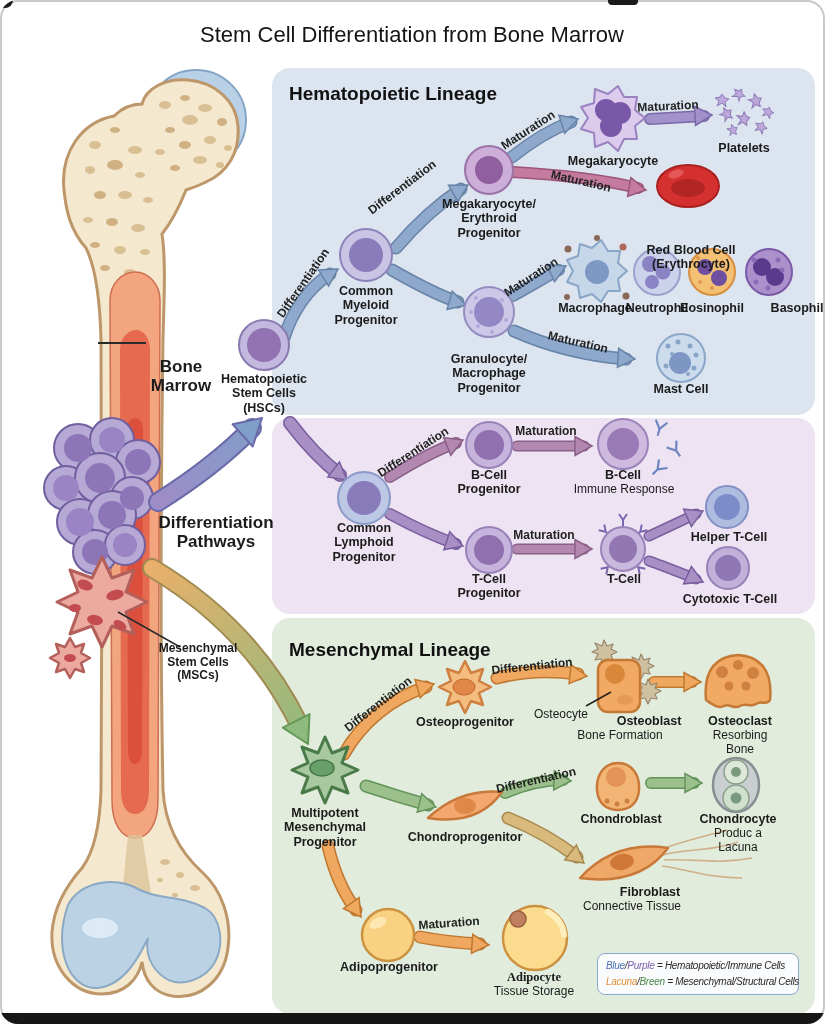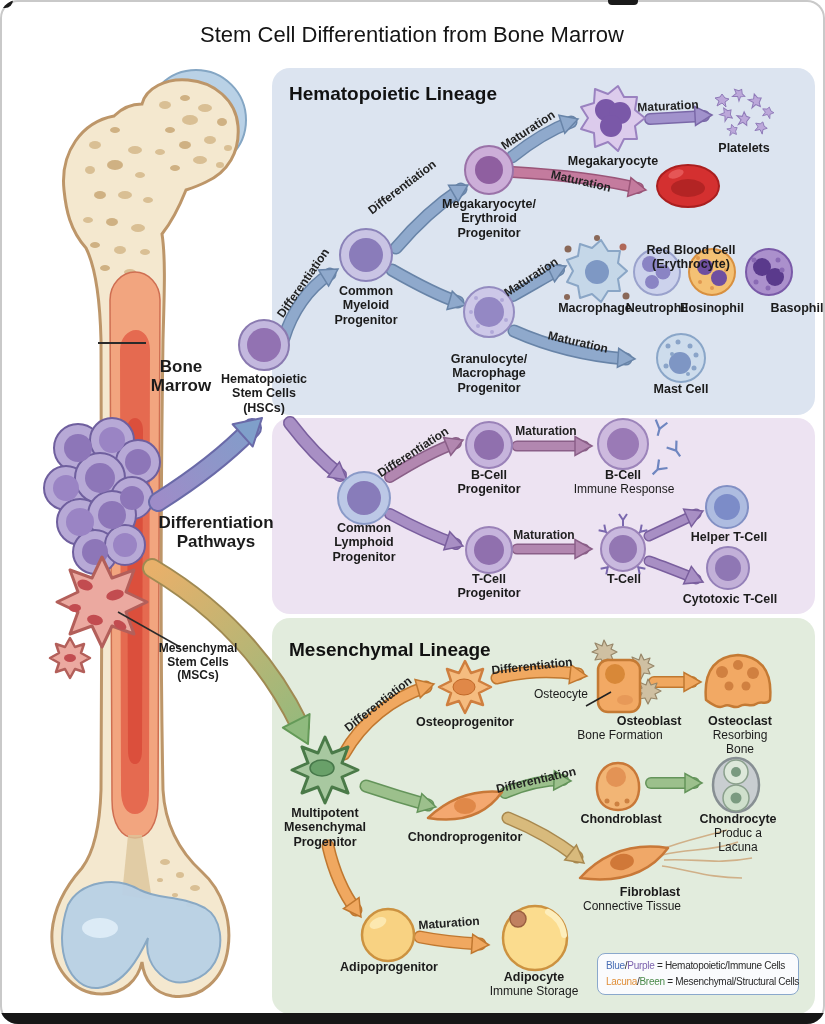--- a/index.html
+++ b/index.html
@@ -14,21 +14,21 @@
   .r12{font-size:12px;font-weight:normal;}
   .big{font-size:17px;font-weight:bold;}
   .hdr{position:absolute;transform:none;font-size:19px;font-weight:bold;color:#111;
        font-family:"Liberation Sans",sans-serif;white-space:nowrap;}
   .alb{position:absolute;font-size:12px;font-weight:600;color:#222;white-space:nowrap;
        font-family:"Liberation Sans",sans-serif;}
   .title{font-size:22px;font-weight:400;color:#141414;white-space:nowrap;}
   .legend{position:absolute;left:597px;top:953px;width:202px;height:42px;
           background:#fafbfd;border:1.5px solid #8aa8cc;border-radius:8px;
           display:flex;flex-direction:column;justify-content:center;padding-left:8px;
-          box-sizing:border-box;}
+          box-sizing:border-box;font-style:italic;}
   .lg-line{font-size:10px;letter-spacing:-0.3px;color:#2a2a2a;line-height:16px;white-space:nowrap;}
   .lg-blue{color:#4a6fb5;}  .lg-purple{color:#7d63ae;}
   .lg-orange{color:#e0903a;} .lg-green{color:#4a8a4a;}
   .botbar{position:absolute;left:0;bottom:0;width:100%;height:11px;background:#161616;}
   .mark{position:absolute;background:#1a1a1a;}
 </style>
 </head>
 <body>
 
 <div class="page">
@@ -513,34 +513,34 @@
 <div class="lbl b12" style="left:489px;top:572px;">T-Cell
 Progenitor</div>
 <div class="lbl b12" style="left:624px;top:572px;">T-Cell</div>
 <div class="lbl b12" style="left:729px;top:530px;">Helper T-Cell</div>
 <div class="lbl b12" style="left:730px;top:592px;">Cytotoxic T-Cell</div>
 
 <div class="lbl b12" style="left:325px;top:806px;">Multipotent
 Mesenchymal
 Progenitor</div>
 <div class="lbl b12" style="left:465px;top:715px;">Osteoprogenitor</div>
-<div class="lbl r12" style="left:561px;top:688px;">Osteocyte</div>
+<div class="lbl r12" style="left:561px;top:708px;">Osteocyte</div>
 <div class="lbl b12" style="left:620px;top:714px;margin-left:29px;">Osteoblast</div>
 <div class="lbl r12" style="left:620px;top:729px;">Bone Formation</div>
 <div class="lbl b12" style="left:740px;top:714px;">Osteoclast</div>
 <div class="lbl r12" style="left:740px;top:729px;">Resorbing Bone</div>
 <div class="lbl b12" style="left:465px;top:830px;">Chondroprogenitor</div>
 <div class="lbl b12" style="left:621px;top:812px;">Chondroblast</div>
 <div class="lbl b12" style="left:738px;top:812px;">Chondrocyte</div>
 <div class="lbl r12" style="left:738px;top:827px;">Produc a Lacuna</div>
 <div class="lbl b12" style="left:632px;top:885px;margin-left:18px;">Fibroblast</div>
 <div class="lbl r12" style="left:632px;top:900px;">Connective Tissue</div>
 <div class="lbl b12" style="left:389px;top:960px;">Adipoprogenitor</div>
-<div class="lbl b12" style="left:534px;top:970px;">Adipocyte</div>
-<div class="lbl r12" style="left:534px;top:985px;">Immune Storage</div>
+<div class="lbl b12" style="left:534px;top:970px;font-family:Liberation Serif, serif;">Adipocyte</div>
+<div class="lbl r12" style="left:534px;top:985px;">Tissue Storage</div>
 
 <div class="alb" style="left:303px;top:283px;transform:translate(-50%,-50%) rotate(-55deg);">Differentiation</div>
 <div class="alb" style="left:402px;top:187px;transform:translate(-50%,-50%) rotate(-37deg);">Differentiation</div>
 <div class="alb" style="left:528px;top:130px;transform:translate(-50%,-50%) rotate(-33deg);">Maturation</div>
 <div class="alb" style="left:668px;top:106px;transform:translate(-50%,-50%) rotate(-3deg);">Maturation</div>
 <div class="alb" style="left:581px;top:181px;transform:translate(-50%,-50%) rotate(13deg);">Maturation</div>
 <div class="alb" style="left:531px;top:277px;transform:translate(-50%,-50%) rotate(-33deg);">Maturation</div>
 <div class="alb" style="left:578px;top:342px;transform:translate(-50%,-50%) rotate(13deg);">Maturation</div>
 <div class="alb" style="left:413px;top:452px;transform:translate(-50%,-50%) rotate(-33deg);">Differentiation</div>
 <div class="alb" style="left:546px;top:431px;transform:translate(-50%,-50%);">Maturation</div>

